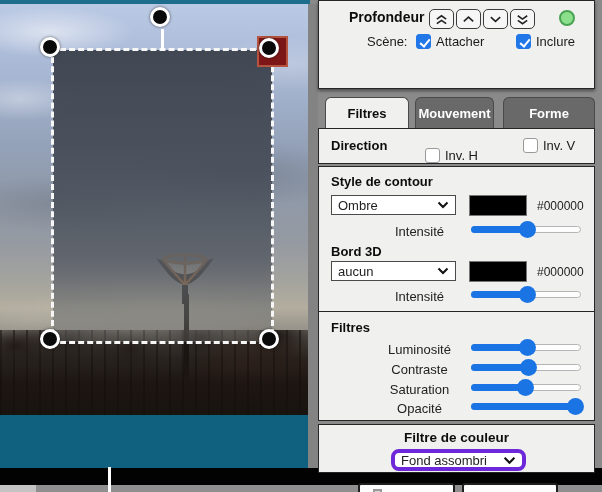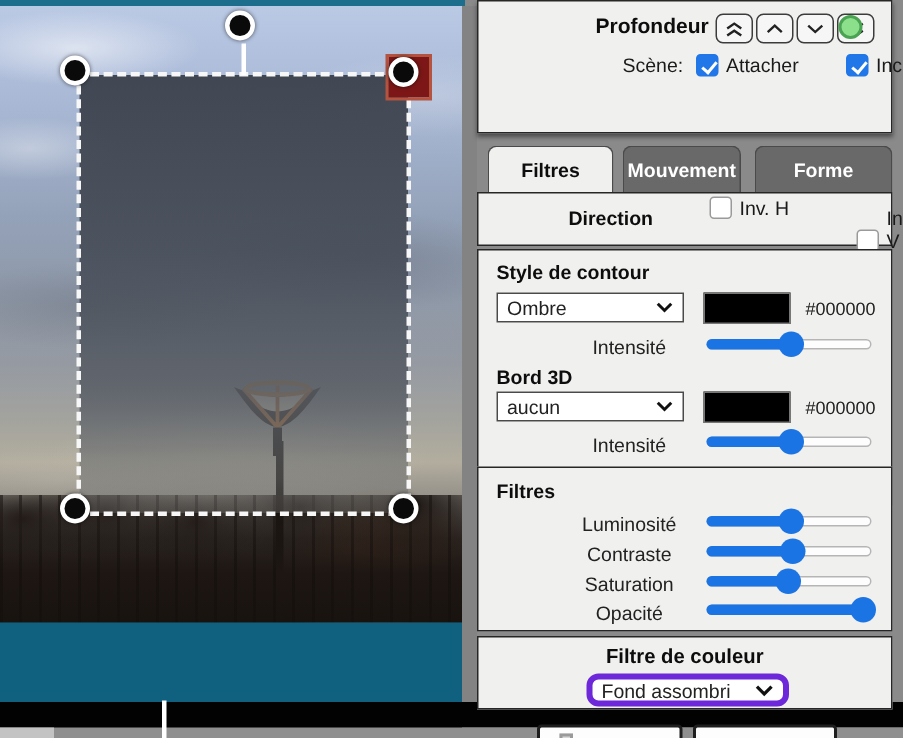--- a/index.html
+++ b/index.html
@@ -46,21 +46,21 @@
     background:linear-gradient(180deg, rgba(58,64,74,.94) 0%, rgba(70,77,88,.92) 40%, rgba(88,93,101,.85) 72%, rgba(110,112,112,.55) 92%, rgba(120,120,116,.35) 100%); }
   .sel-border { position:absolute; left:51px; top:48px; width:223px; height:296px; border:3px dashed #f7f7f7; z-index:4; }
   .rot-stem { position:absolute; left:161px; top:29px; width:3px; height:21px; background:#fff; z-index:4; }
   .handle { position:absolute; width:20px; height:20px; border-radius:50%; background:#0a0a0a; border:3px solid #fff; box-shadow:0 0 3px rgba(0,0,0,.6); z-index:5; }
   .red-sq { position:absolute; left:259px; top:38px; width:27px; height:27px; background:#7d1717; outline:2px solid #b4533f; z-index:4; }
 
   
   #panel { position:absolute; left:318px; top:0; width:284px; height:492px; z-index:5; font-size:13px; color:#1a1a1a; }
   .card { position:absolute; left:0; width:277px; background:#f0f0ef; border:1px solid #262626; }
   .card1 { top:0; height:89px; box-shadow:0 2px 3px rgba(0,0,0,.45); }
-  .row { position:absolute; display:flex; align-items:flex-end;margin-left:48px; }
+  .row { position:absolute; display:flex; align-items:flex-start; }
   .bold { font-weight:bold; color:#0d0d0d; }
 
   .nav-btn { width:25px; height:20px; background:#f6f6f6; border:1px solid #3c3c3c; border-radius:5px; display:flex; align-items:center; justify-content:center; margin-right:2px; cursor:pointer; }
   .status-dot { width:16px; height:16px; border-radius:50%; background:#8ce08c; border:2px solid #49a352; }
 
   .cb { width:15px; height:15px; border:1.5px solid #9a9a9a; background:#fff; border-radius:3px; display:inline-block; position:relative; flex:none; }
   .cb.checked { background:#2176e8; border-color:#2176e8; }
   .cb.checked::after { content:""; position:absolute; left:4.5px; top:1.5px; width:4px; height:8px; border:solid #fff; border-width:0 2px 2px 0; transform:rotate(40deg); }
 
   .push-btn { background:#fcfcfc; border:1.5px solid #3a3a3a; border-radius:6px; height:21px; padding:0 10px; display:flex; align-items:center; justify-content:center; font-size:13px; color:#111; cursor:pointer; }
@@ -180,21 +180,21 @@
       <span>Mouvement</span>
     </div>
     <div class="tab inactive" style="left:185px; width:92px;">
       <span>Forme</span>
     </div>
 
     <div class="card card-dir">
       <div class="row" style="left:12px; top:9px;">
         <span class="bold">Direction</span>
       </div>
-      <div class="row" style="left:106px; top:2px;">
+      <div class="row" style="left:106px; top:19px;">
         <span class="cb"></span>
         <span style="margin-left:5px;">Inv. H</span>
       </div>
       <div class="row" style="left:204px; top:9px;">
         <span class="cb"></span>
         <span style="margin-left:5px;">Inv. V</span>
       </div>
     </div>
 
     <div class="card card-contour">

